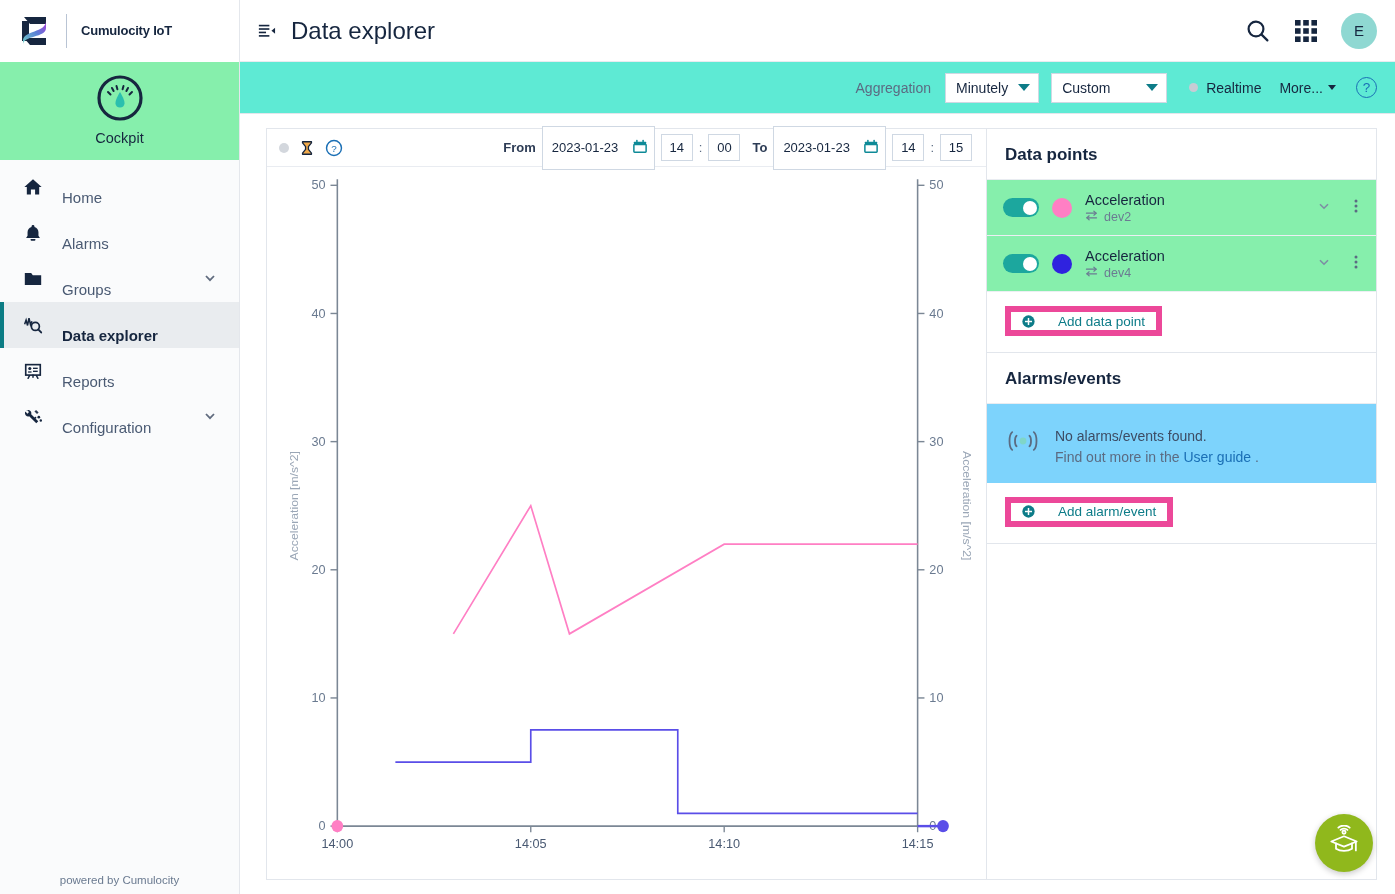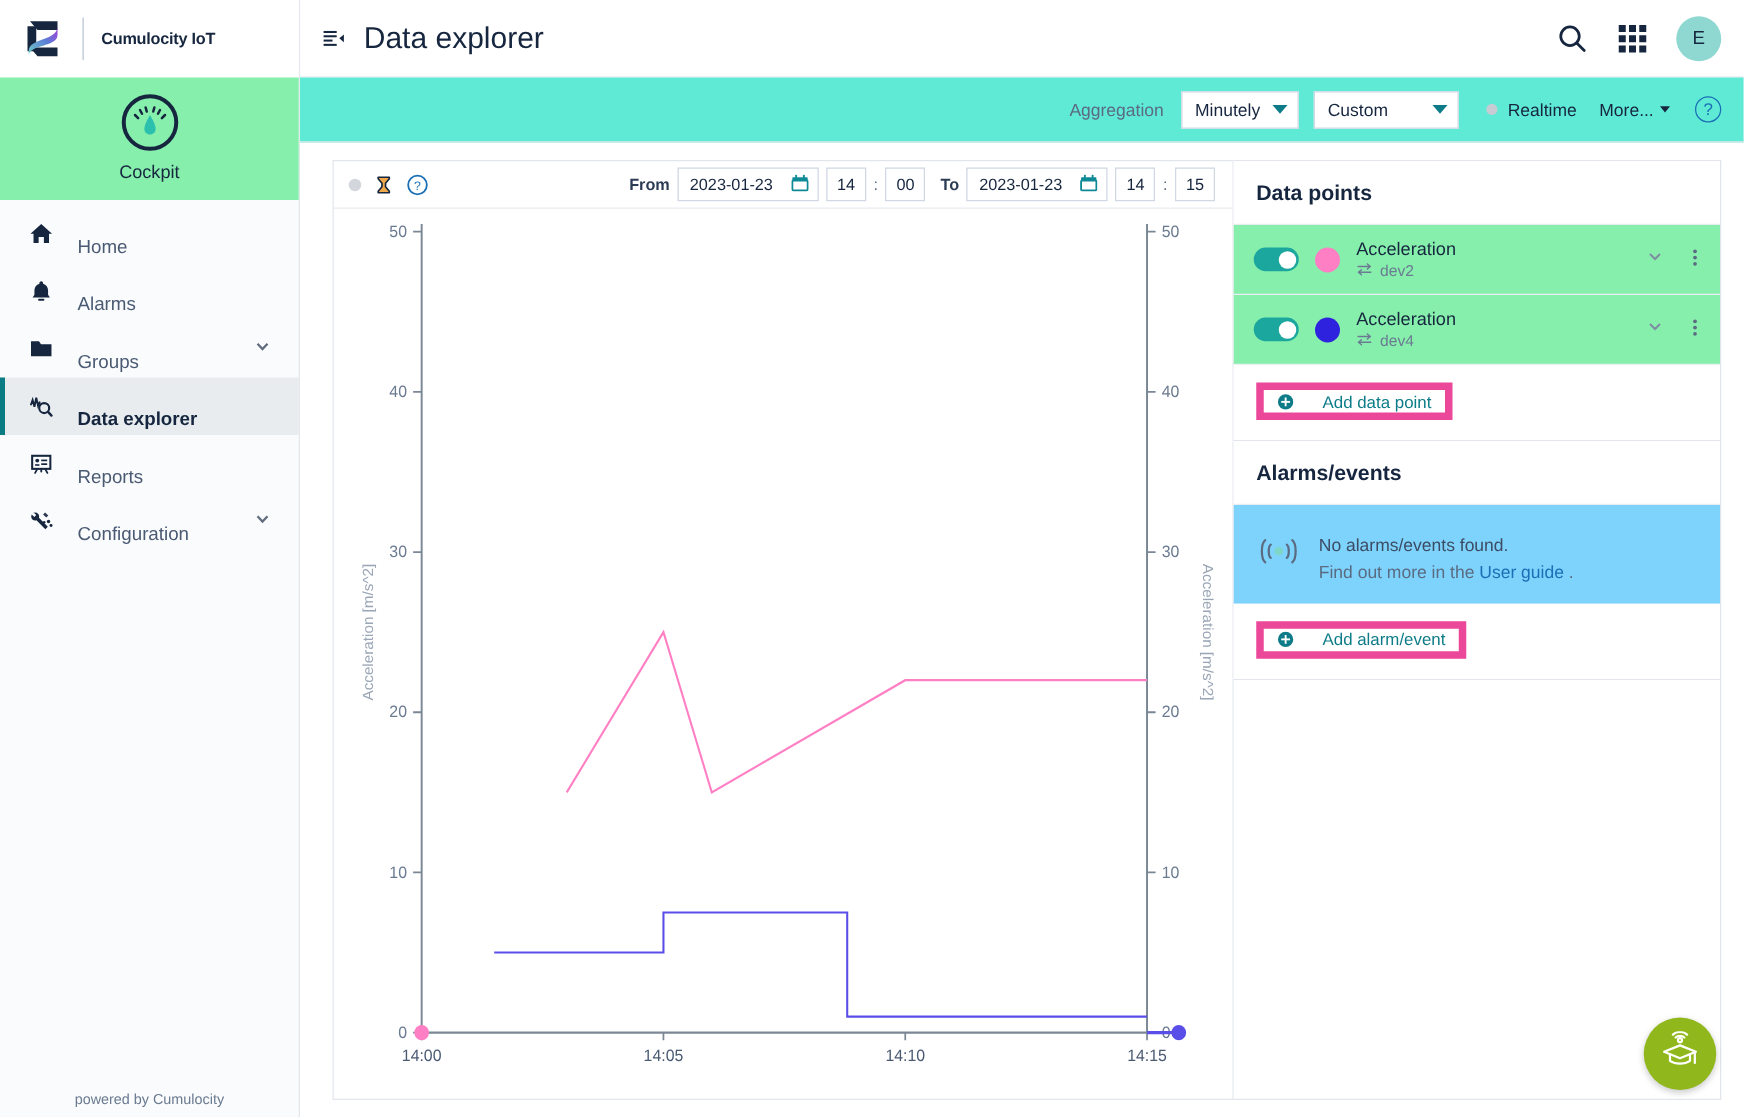--- a/index.html
+++ b/index.html
@@ -129,21 +129,21 @@
 
   .chart-head {
     height: 38px; display: flex; align-items: center;
     padding: 0 14px 0 12px; border-bottom: 1px solid #e9ecf1;
     gap: 10px; flex: 0 0 38px;
   }
   .gray-dot { width: 10px; height: 10px; border-radius: 50%; background: #d3d7dd; }
   .range-wrap { margin-left: auto; display: flex; align-items: center; gap: 6px; }
   .rng-lbl { font-size: 13px; font-weight: bold; color: #2d3c55; }
   .date-field {
-    height: 27px; border: 1px solid #cfd8e3; background: #fff;
+    height: 44px; border: 1px solid #cfd8e3; background: #fff;
     display: flex; align-items: center; gap: 8px;
     padding: 0 7px 0 9px; font-size: 13px; color: #16263f;
     min-width: 113px; justify-content: space-between; cursor: pointer;
   }
   .time-field {
     height: 27px; width: 32px; border: 1px solid #cfd8e3; background: #fff;
     display: flex; align-items: center; justify-content: center;
     font-size: 13px; color: #16263f; cursor: text;
   }
   .colon { font-size: 13px; color: #5b6b82; }

